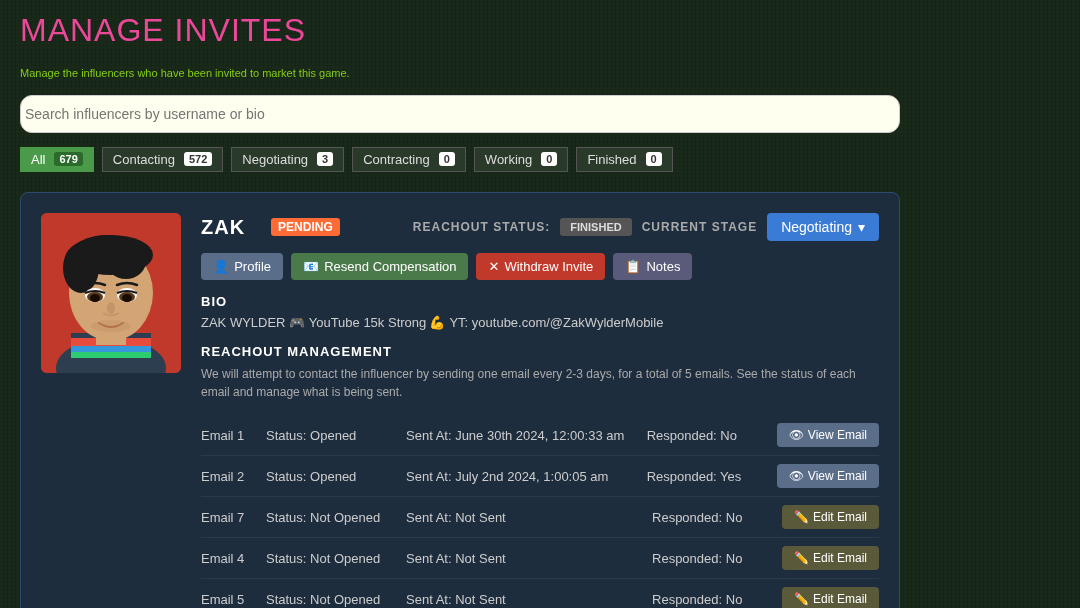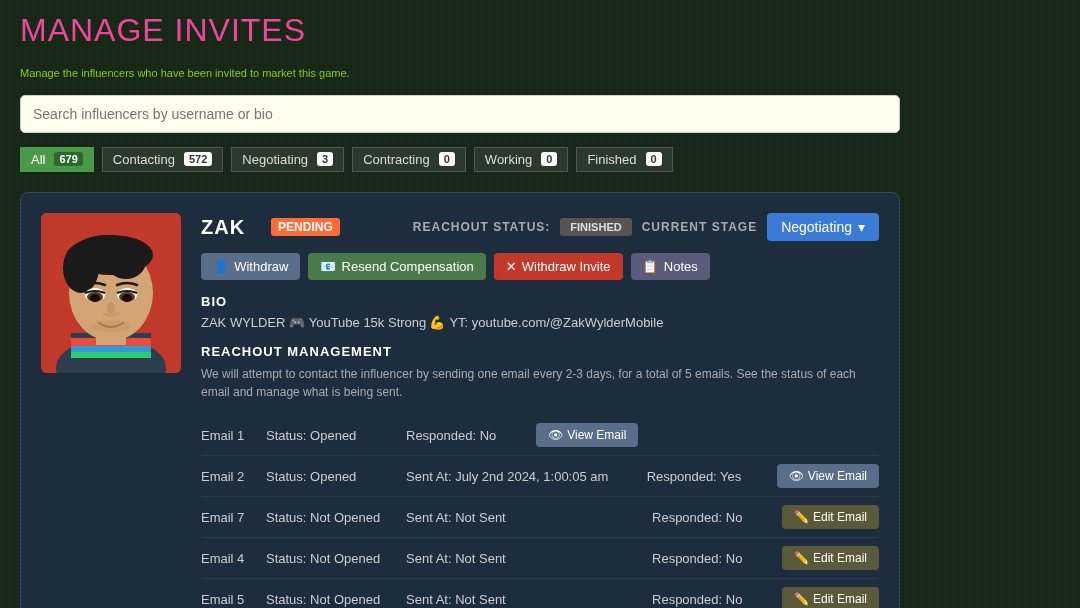--- a/index.html
+++ b/index.html
@@ -36,23 +36,23 @@
 
     .page-subtitle {
       font-size: 11px;
       color: #84cc16;
       margin-bottom: 16px;
     }
 
     .search-bar {
       width: 100%;
       max-width: 880px;
-      padding: 10px 12px;
+      padding: 10px 4px;
       border: 1px solid #ccc;
-      border-radius: 5px;
+      border-radius: 12px;
       background: #fffff0;
       font-size: 14px;
       color: #555;
       margin-bottom: 14px;
     }
 
     .filter-tabs {
       display: flex;
       gap: 8px;
       flex-wrap: wrap;
@@ -411,21 +411,21 @@
         <button class="negotiating-btn">
           <span>Negotiating</span>
           <span>▾</span>
         </button>
       </div>
     </div>
 
     <div class="action-buttons">
       <button class="btn btn-profile">
         <span class="icon">👤</span>
-        <span>Withdraw</span>
+        <span>Profile</span>
       </button>
       <button class="btn btn-resend">
         <span class="icon">📧</span>
         <span>Resend Compensation</span>
       </button>
       <button class="btn btn-withdraw">
         <span class="icon">✕</span>
         <span>Withdraw Invite</span>
       </button>
       <button class="btn btn-notes">
@@ -437,20 +437,21 @@
     <div class="section-title">BIO</div>
     <p class="bio-text">ZAK WYLDER 🎮 YouTube 15k Strong 💪 YT: youtube.com/@ZakWylderMobile</p>
 
     <div class="section-title">REACHOUT MANAGEMENT</div>
     <p class="reachout-desc">We will attempt to contact the influencer by sending one email every 2-3 days, for a total of 5 emails. See the status of each email and manage what is being sent.</p>
 
     <div id="email-list">
         <div class="email-row">
     <span class="email-label">Email 1</span>
     <span class="status-cell">Status: Opened</span>
+    <span class="sent-cell">Sent At: June 30th 2024, 12:00:33 am</span>
     <span class="responded-cell">Responded: No</span>
     <span class="action-cell">
       <button class="btn-view">
         <span>👁</span>
         <span>View Email</span>
       </button>
     </span>
   </div>
         <div class="email-row">
     <span class="email-label">Email 2</span>

